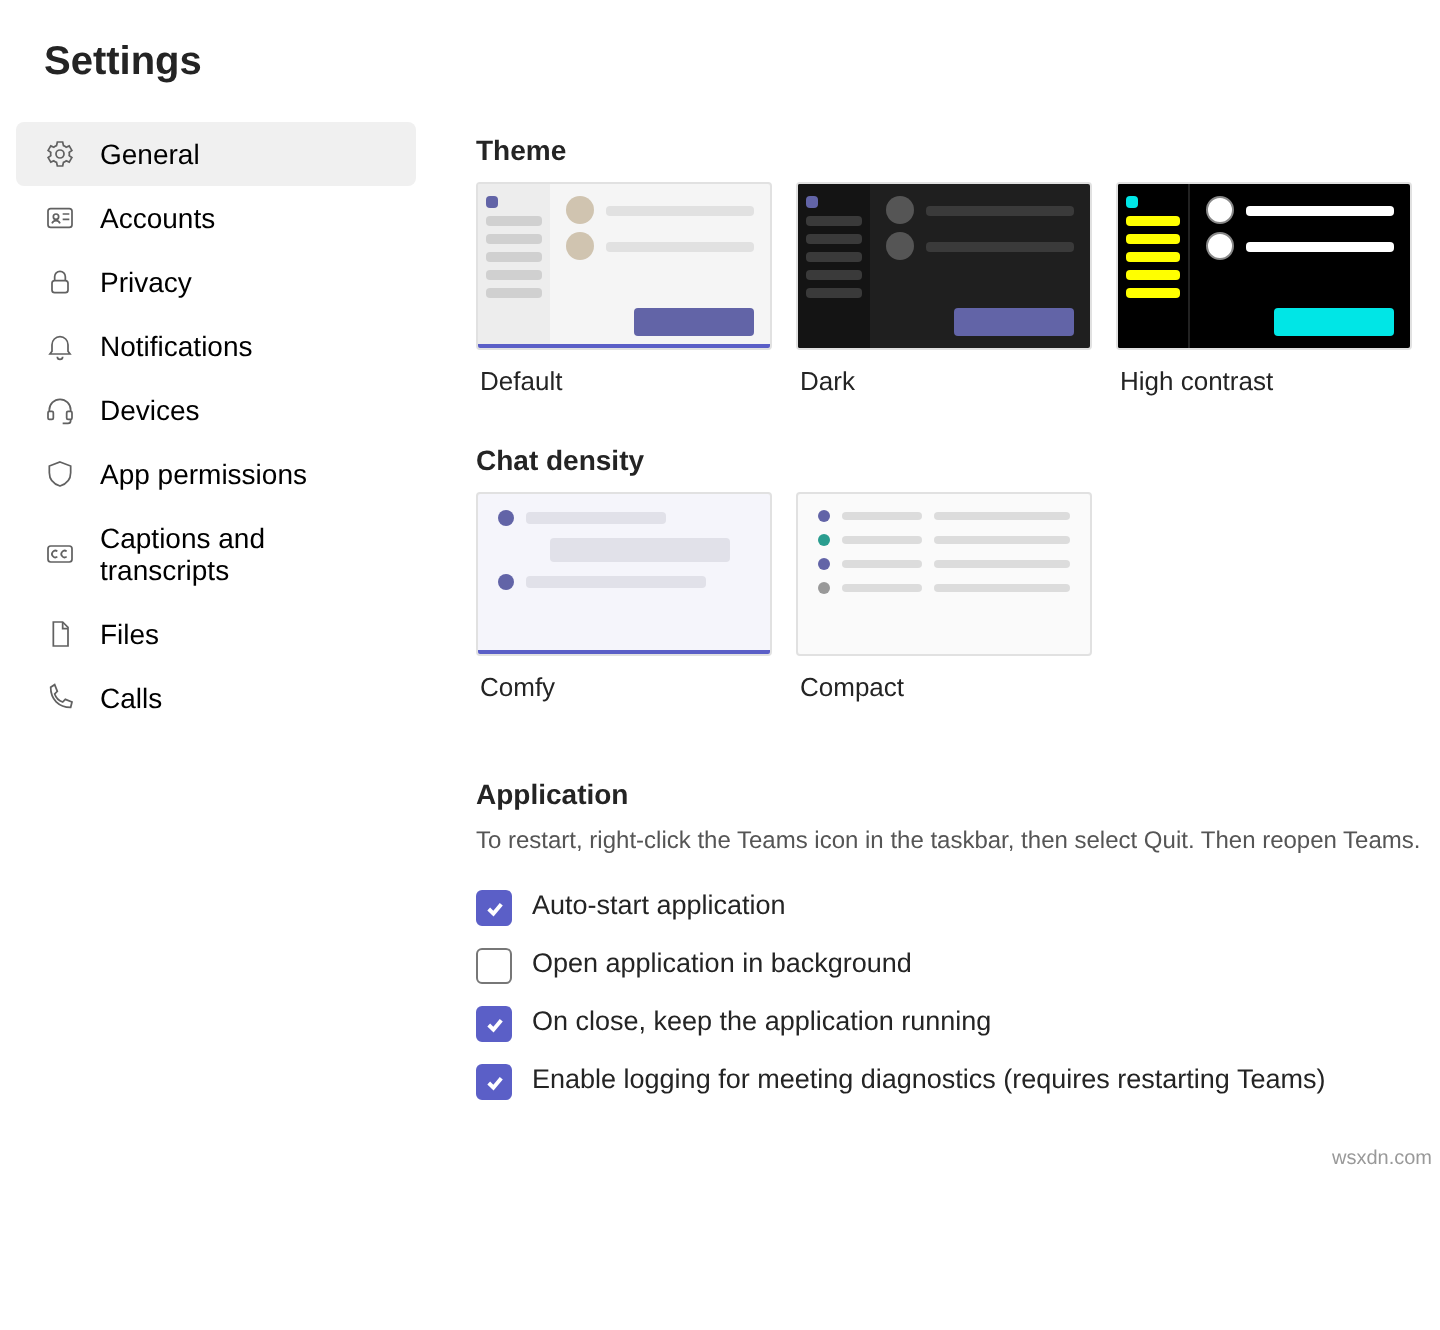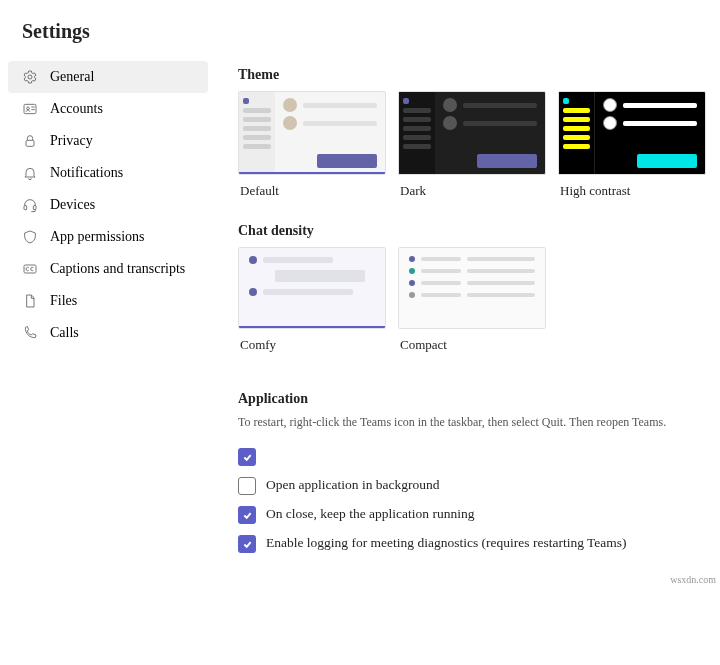--- a/index.html
+++ b/index.html
@@ -1,17 +1,17 @@
 <!DOCTYPE html>
 <html><head>
 <meta charset="utf-8">
 <style>
   * { box-sizing: border-box; }
   html,body { margin:0; padding:0; font-family: "Segoe UI", Arial, sans-serif; background:#fff; color:#242424; }
-  .page { width:720px; height:589px; position:relative;font-family:Liberation Serif, serif; }
+  .page { width:720px; height:589px; position:relative; }
   .title { font-size:20px; font-weight:600; padding:20px 0 0 22px; }
   .layout { display:flex; padding-top:18px; }
   .sidebar { width:216px; padding:0 8px; }
   .sb-item { display:flex; align-items:center; gap:12px; padding:8px 14px; border-radius:4px; font-size:14px; cursor:pointer; color:#000000; }
   .sb-item.active { background:#f0f0f0; }
   .sb-item .ic { width:16px; height:16px; display:flex; align-items:center; justify-content:center; color:#616161; }
   .sb-item .ic svg { width:16px; height:16px; stroke:#616161; stroke-width:1.3; fill:none; }
   .main { flex:1; padding:0 4px 0 22px; }
   .sec-h { font-weight:700; font-size:14px; margin:6px 0 8px 0; }
   .sec-sub { font-size:12px; color:#555; margin-bottom:12px; }
@@ -280,20 +280,21 @@
 
     <div class="sec-h" style="margin-top:20px">Application</div>
     <div class="sec-sub">To restart, right-click the Teams icon in the taskbar, then select Quit. Then reopen Teams.</div>
 
     <div class="ck-row">
       <div class="ck on">
             <svg viewBox="0 0 14 14">
               <path d="M3 7l3 3 5-6"></path>
             </svg>
           </div>
+      <div class="lbl">Auto-start application</div>
     </div>
     <div class="ck-row">
       <div class="ck off"></div>
       <div class="lbl">Open application in background</div>
     </div>
     <div class="ck-row">
       <div class="ck on">
             <svg viewBox="0 0 14 14">
               <path d="M3 7l3 3 5-6"></path>
             </svg>

